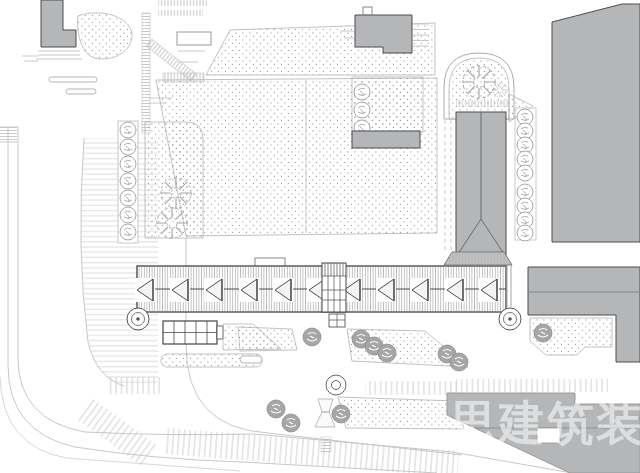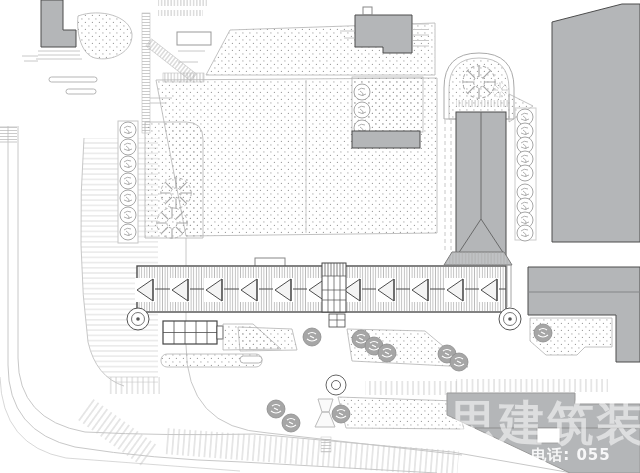--- a/index.html
+++ b/index.html
@@ -244,14 +244,13 @@
   </g>
 
   <g>
     <path d="M447,393 H575 V404 H640 V473 H570 L447,415 Z" fill="var(--c-building-fill,#b4b6b8)" stroke="#999"></path>
     <path d="M475,428 H640" stroke="#8f8f8f" fill="none"></path>
     <rect x="537" y="428" width="23" height="15" fill="#fff" stroke="#999" stroke-width="0.8"></rect>
   </g>
 </svg>
 
 <div class="wm-big">思建筑装</div>
-<div class="wm-small">om 电话: 055</div>
 </div>
 
 </body></html>

